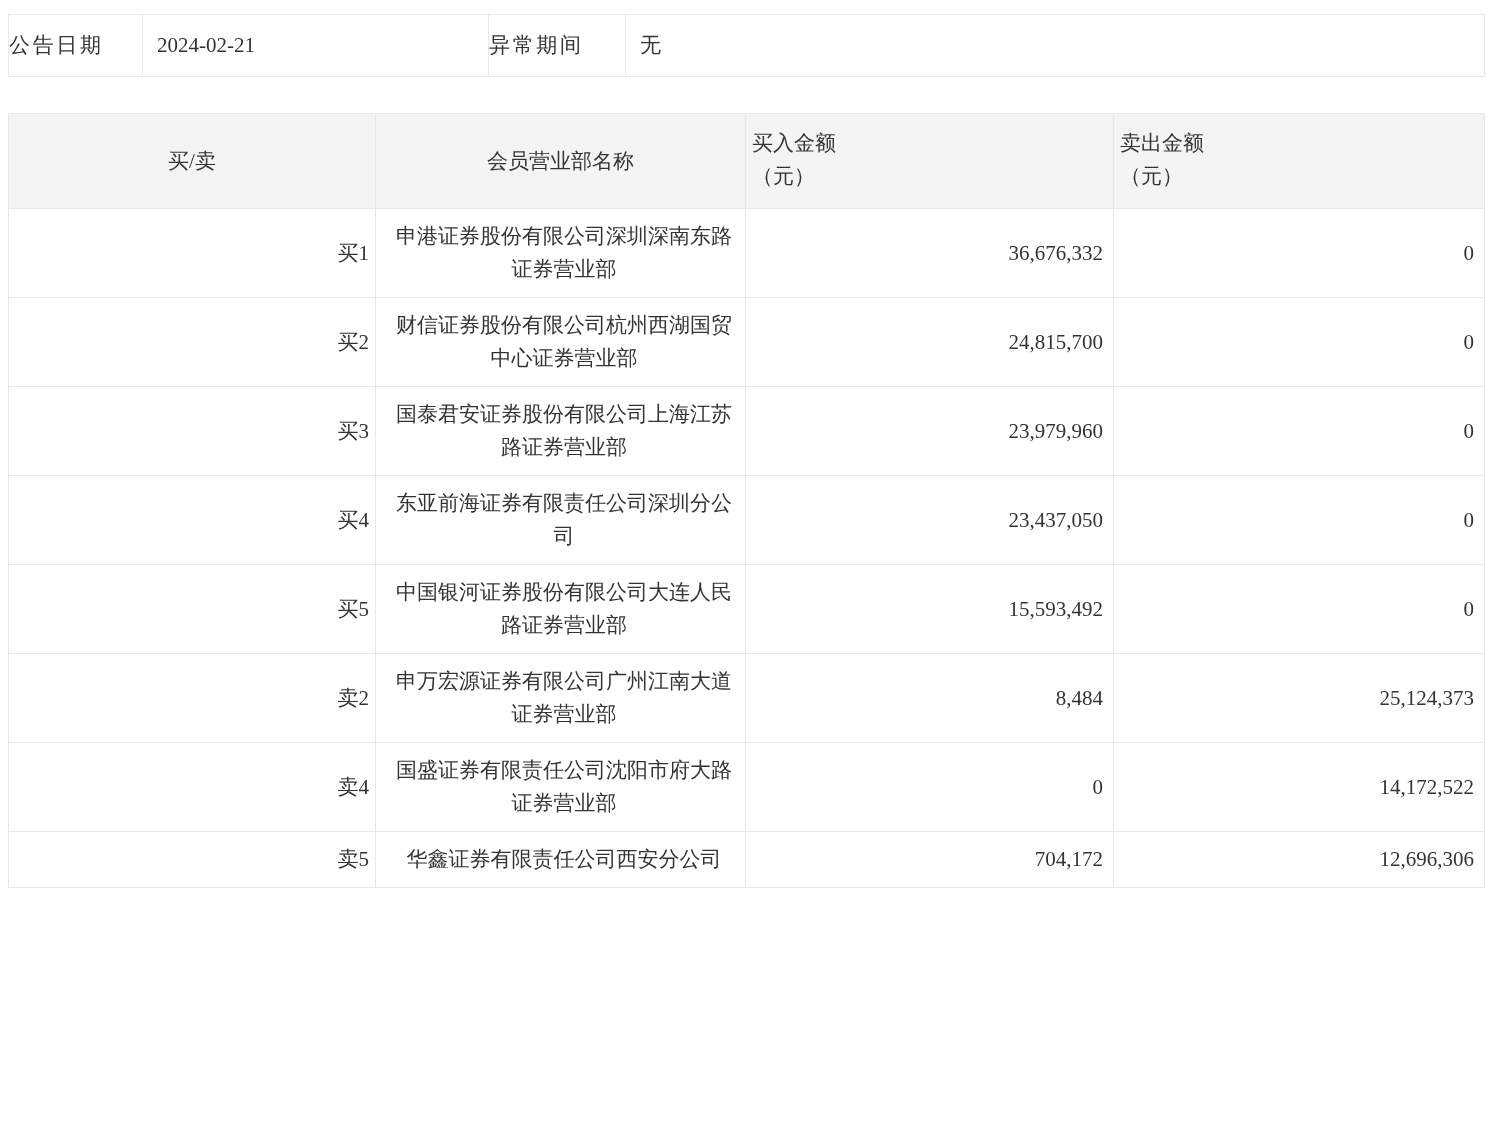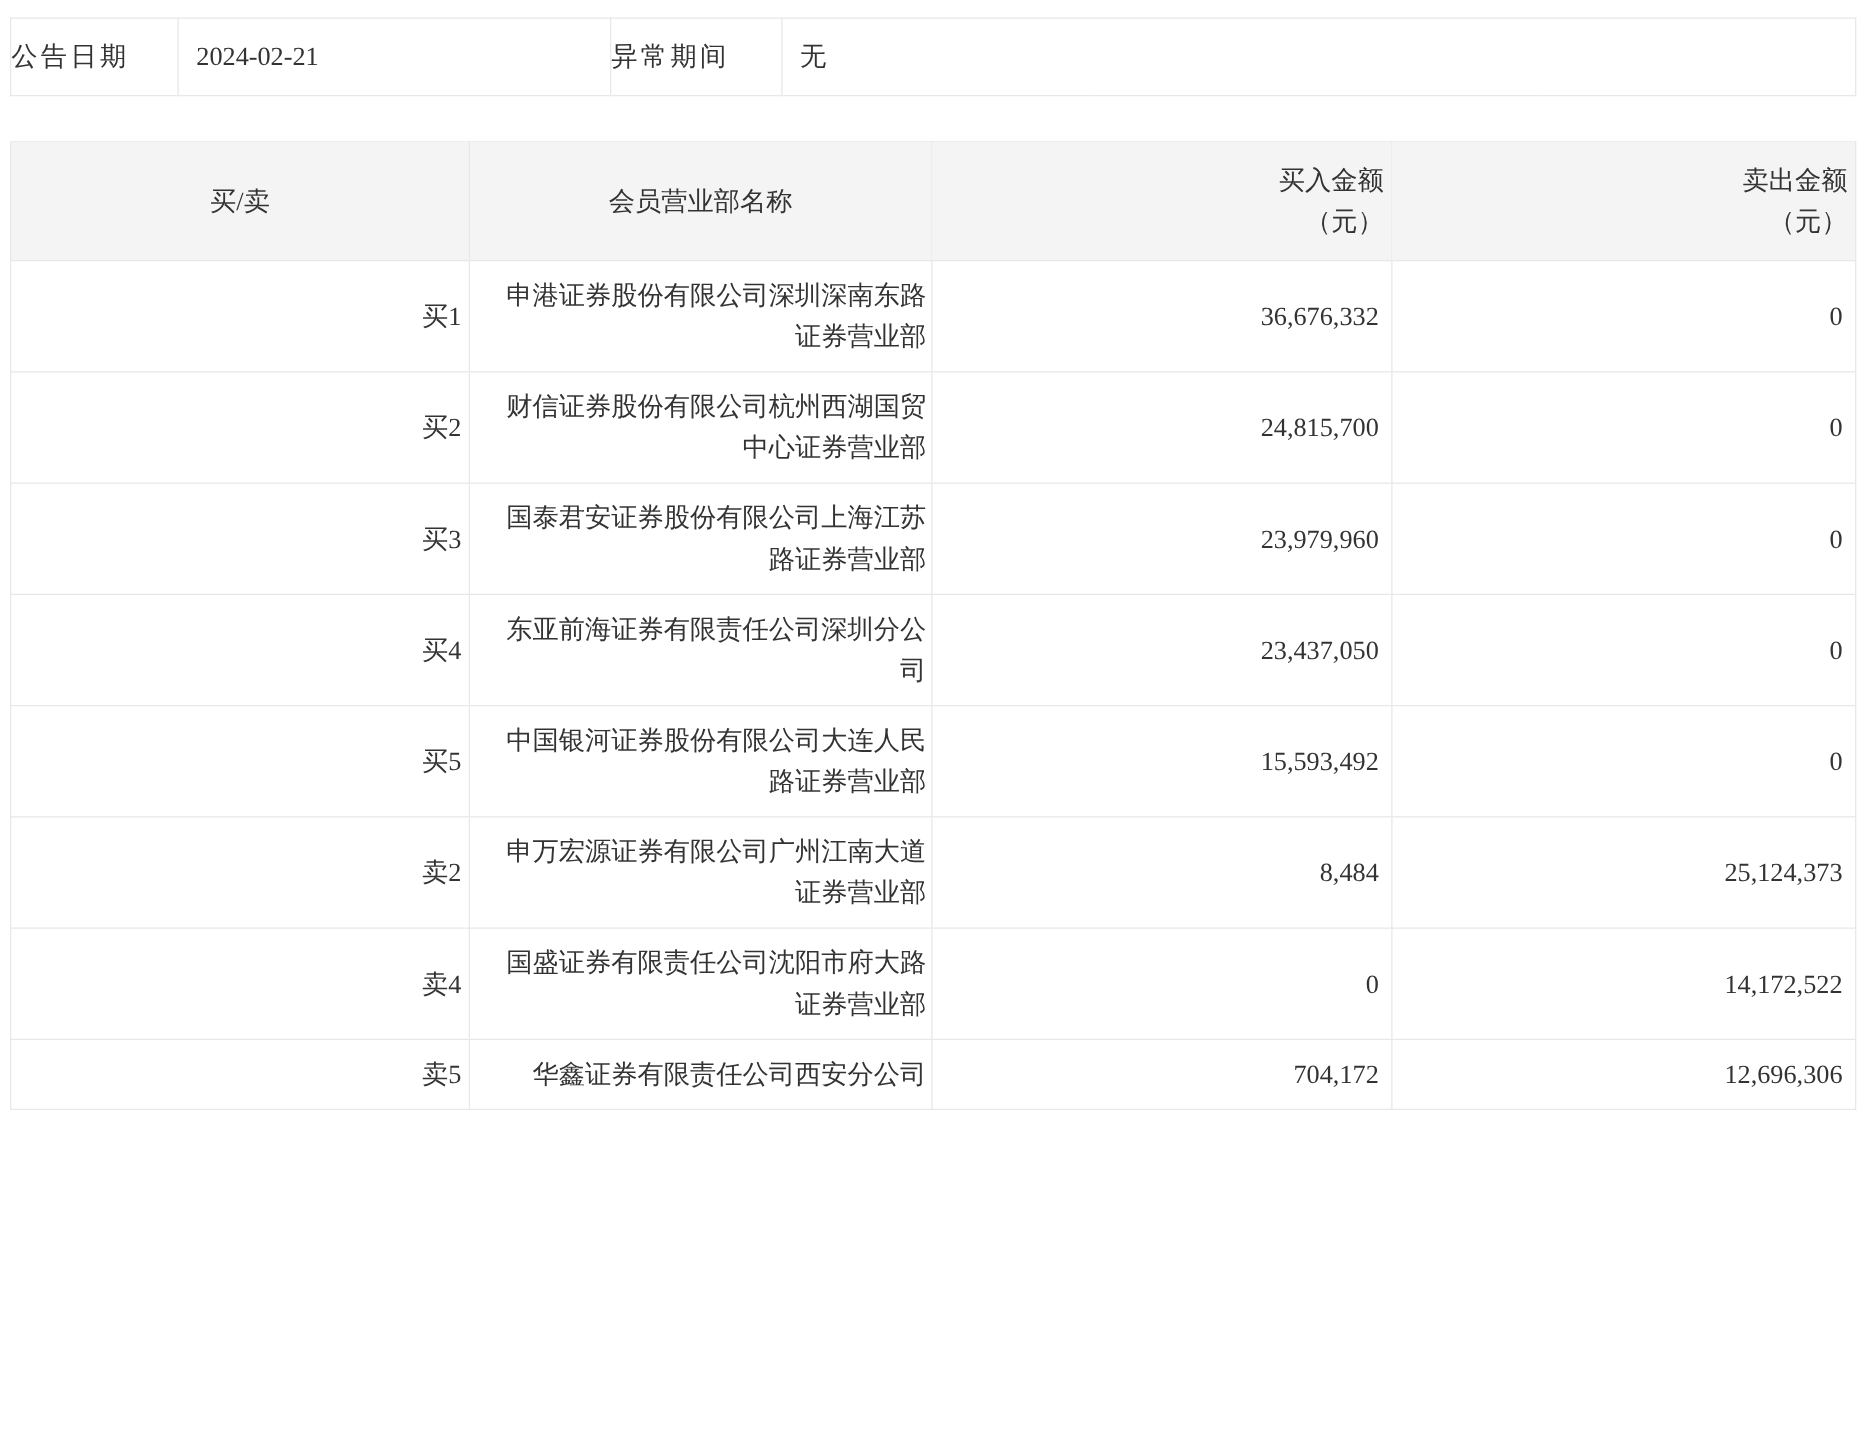--- a/index.html
+++ b/index.html
@@ -53,32 +53,33 @@
     padding: 14px 6px;
   }
   .lhb-table td {
     padding: 11px 6px;
     background: #ffffff;
   }
   .lhb-table td.side-cell {
     text-align: right;
   }
   .lhb-table td.branch-cell {
-    text-align: right;
+    text-align: center;
     padding-left: 11px;
     padding-right: 4px;
   }
   .lhb-table td.buy-cell,
   .lhb-table td.sell-cell {
     text-align: right;
     padding-right: 10px;
   }
   .hdr-line {
     display: block;
-    text-align: right;
+    text-align: left;
+    font-family: Liberation Mono, monospace;
   }
 </style>
 </head>
 <body>
 
 <div class="page">
 
   <table class="info-table">
     <colgroup>
       <col style="width:134px">

